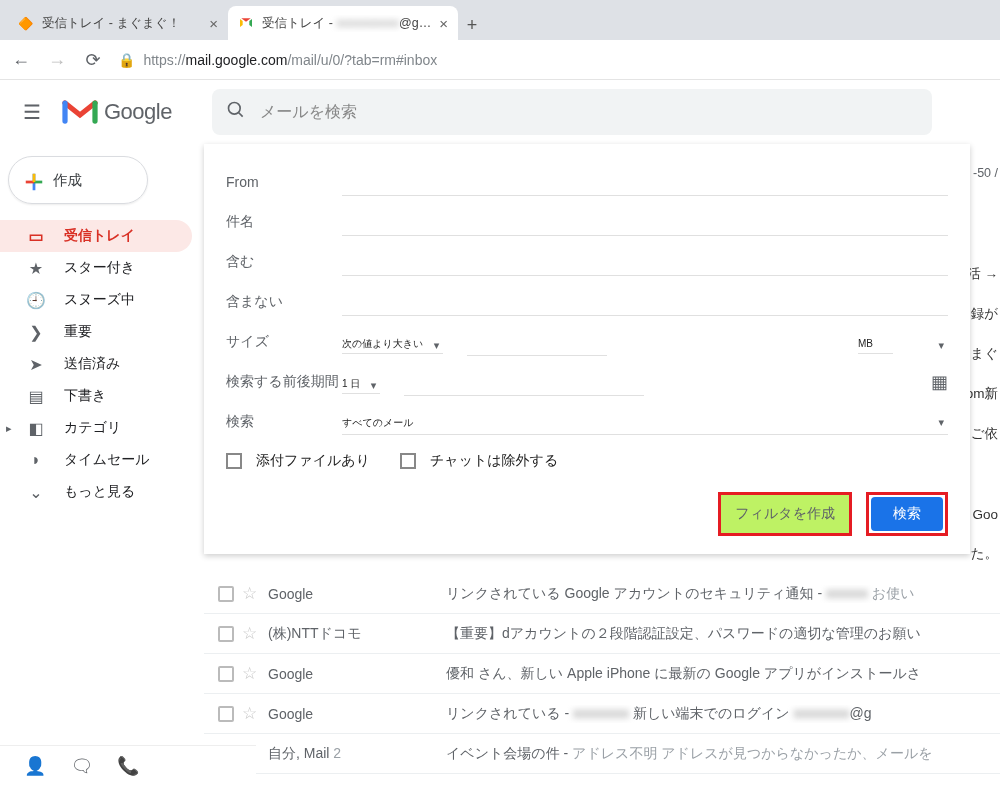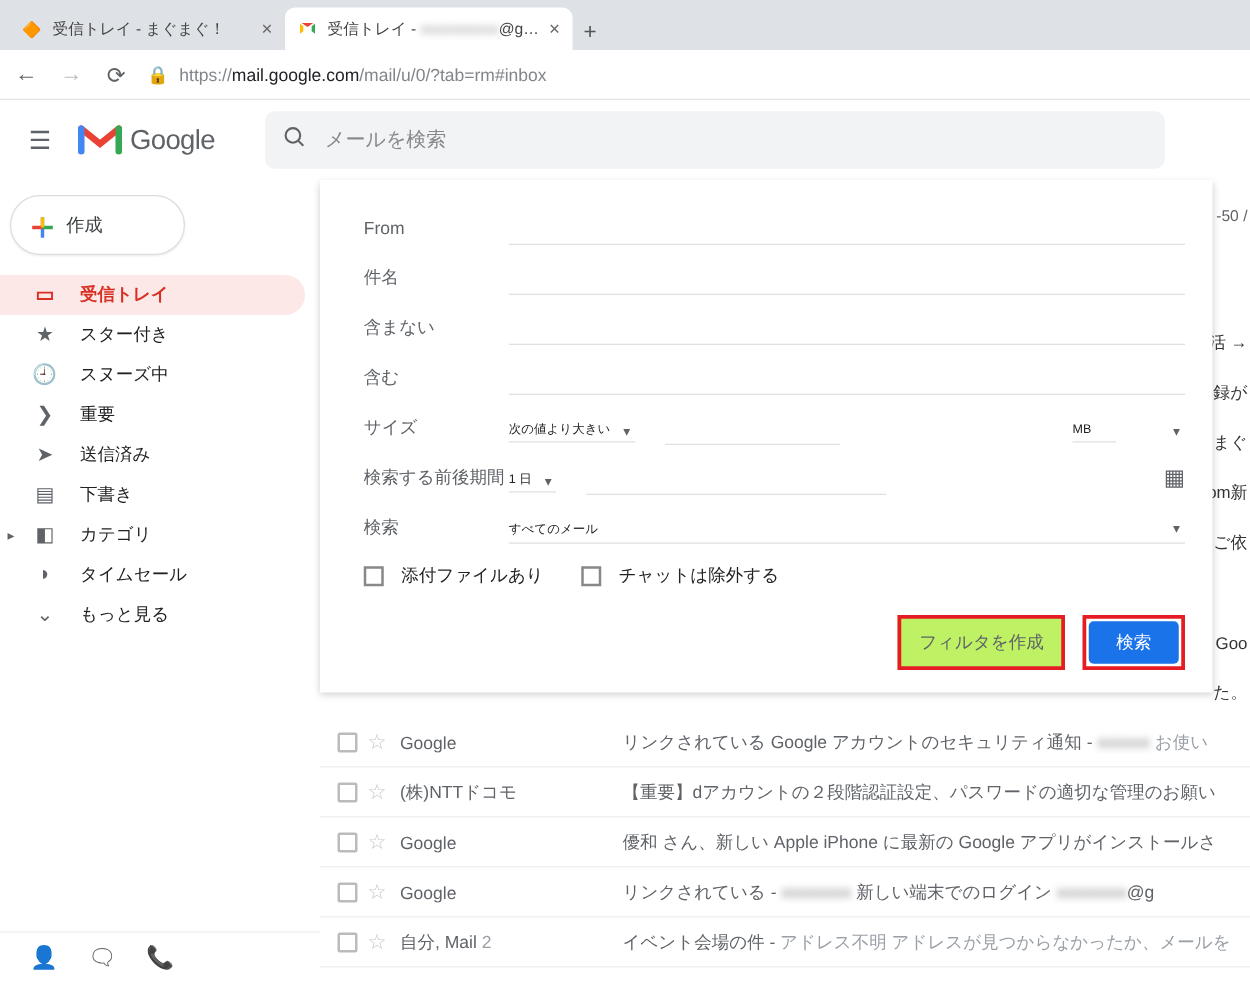--- a/index.html
+++ b/index.html
@@ -26,35 +26,35 @@
 
   
   .gheader { height:64px; display:flex; align-items:center; padding:0 12px; gap:10px; }
   .menu-icon { width:40px; text-align:center; font-size:20px; color:#5f6368; }
   .logo { display:flex; align-items:center; gap:6px; }
   .logotext { font-size:22px; color:#5f6368; letter-spacing:-0.5px; }
   .search { flex:1; margin-left:30px; height:46px; background:#f1f3f4; border-radius:8px; display:flex; align-items:center; padding:0 14px; gap:14px; color:#888; font-size:16px; max-width:720px; }
 
   
   .main { display:flex; height:calc(785px - 40px - 40px - 64px - 40px); }
-  .sidebar { width:256px; padding-top:6px; }
+  .sidebar { width:204px; padding-top:6px; }
   .compose { margin:6px 8px 16px 8px; width:140px; height:48px; border:1px solid #dadce0; border-radius:24px; display:flex; align-items:center; gap:12px; padding-left:14px; font-size:14.5px; color:#3c4043; box-shadow:0 1px 2px rgba(0,0,0,0.08); }
   .plus { font-size:24px; position:relative; width:18px; height:18px; }
   .navitem { height:32px; display:flex; align-items:center; gap:18px; padding-left:26px; font-size:14px; color:#202124; border-radius:0 16px 16px 0; margin-right:12px; }
   .navitem.active { background:#fce8e6; color:#d93025; font-weight:bold; }
   .navitem .nicon { width:20px; text-align:center; color:#5f6368; font-size:16px; }
   .navitem.active .nicon { color:#d93025; }
   .navitem .caret { position:absolute; left:6px; font-size:11px; color:#5f6368; }
   .navwrap { position:relative; }
 
   .content { flex:1; position:relative; }
   .countbar { position:absolute; right:2px; top:22px; color:#5f6368; font-size:12.5px;margin-left:20px; }
 
   
-  .panel { position:absolute; left:0; right:30px; top:0; background:#fff; box-shadow:0 2px 6px rgba(0,0,0,0.2); padding:18px 22px 18px 35px; z-index:5; }
+  .panel { position:absolute; left:0; right:30px; top:0; background:#fff; box-shadow:0 2px 6px rgba(0,0,0,0.2); padding:18px 22px 18px 22px; z-index:5; }
   .frow { display:flex; align-items:center; min-height:40px; }
   .flabel { width:116px; color:#5f6368; font-size:14px; }
   .finput { flex:1; border:none; border-bottom:1px solid #e0e0e0; font-size:14px; padding:6px 0 4px 0; outline:none; color:#222; background:transparent; }
   .finput.bluefocus { border-bottom:2px solid #1a73e8; }
   .highlight-row { border:3px solid #e51c23; padding:2px 4px; margin:2px -6px; }
   .fsel { border:none; border-bottom:1px solid #e0e0e0; background:transparent; font-size:10px; padding:6px 20px 4px 0; color:#222; min-width:230px; }
   .fsel-wrap { position:relative; display:inline-block; }
   .fsel-wrap::after { content:"▾"; position:absolute; right:4px; top:6px; font-size:11px; color:#5f6368; pointer-events:none; }
   .dateicon { color:#5f6368; font-size:18px; margin-left:auto; }
   .cbrow { display:flex; align-items:center; gap:30px; margin-top:10px; font-size:14px; color:#222; }
@@ -205,25 +205,25 @@
     <div class="panel">
       <div class="frow">
         <div class="flabel">From</div>
         <input class="finput" style="">
       </div>
       <div class="frow">
         <div class="flabel">件名</div>
         <input class="finput" style="">
       </div>
       <div class="frow">
+        <div class="flabel">含む</div>
+        <input class="finput" style="">
+      </div>
+      <div class="frow">
         <div class="flabel">含まない</div>
-        <input class="finput" style="">
-      </div>
-      <div class="frow">
-        <div class="flabel">含む</div>
         <input class="finput" style="">
       </div>
       <div class="frow">
         <div class="flabel">サイズ</div>
         <span class="fsel-wrap"><span class="fsel">次の値より大きい</span></span>
         <input class="finput" style="margin: 0px 24px; max-width: 140px;">
         <span class="fsel-wrap" style="margin-left:auto; min-width:90px;"><span class="fsel" style="min-width:70px;">MB</span></span>
       </div>
       <div class="frow">
         <div class="flabel">検索する前後期間</div>

